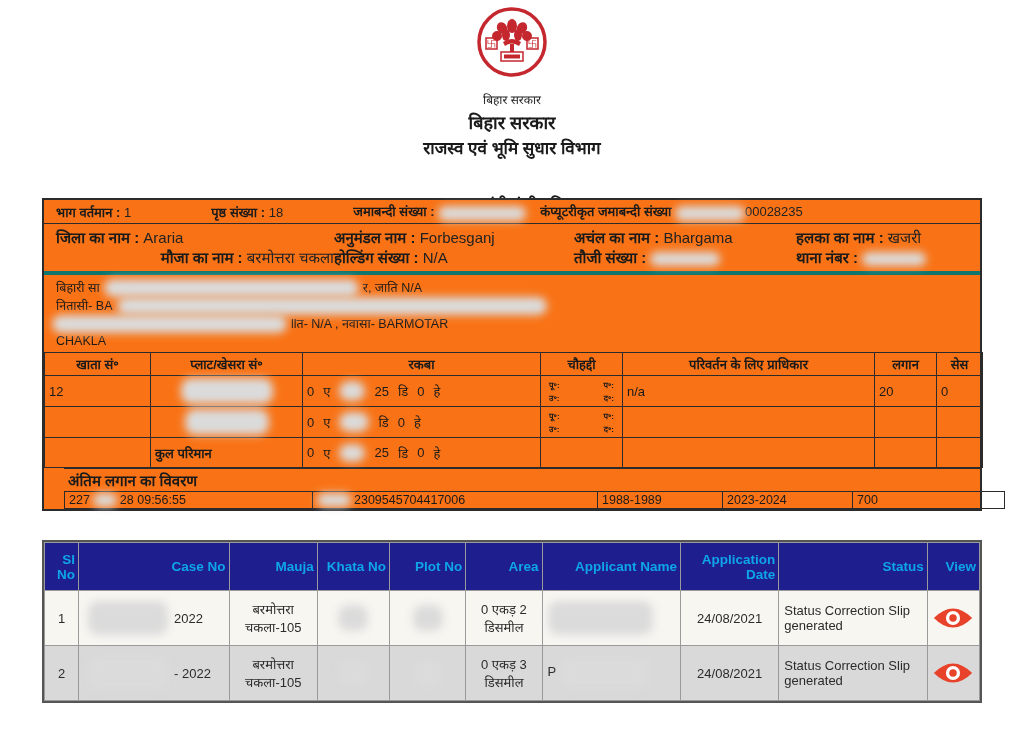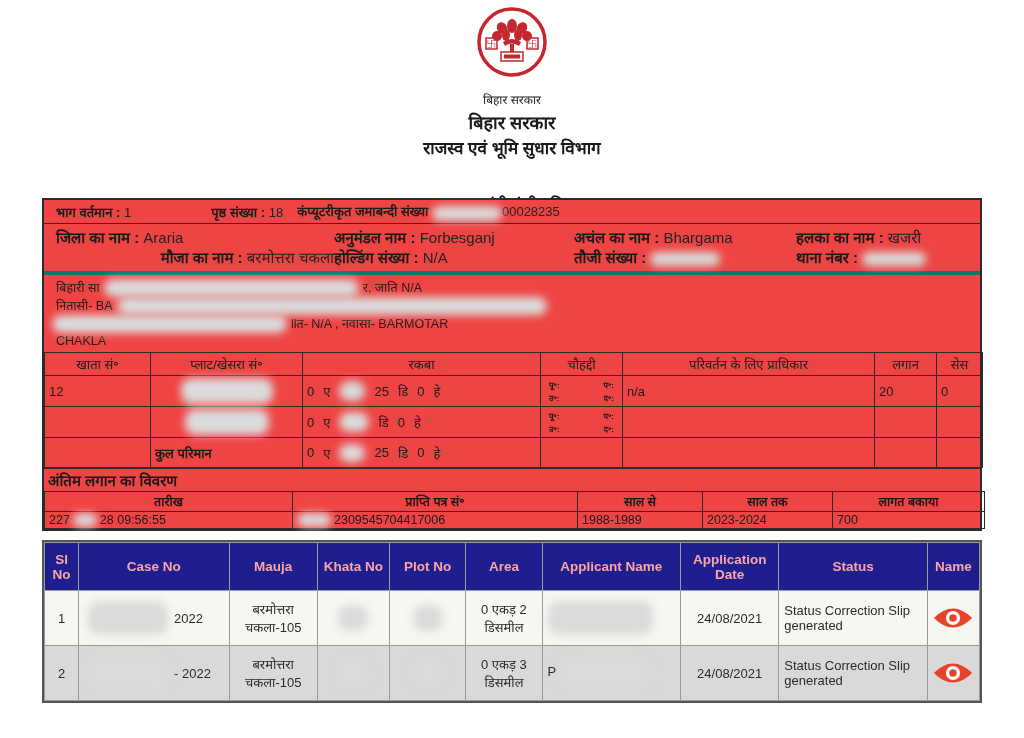--- a/index.html
+++ b/index.html
@@ -13,56 +13,56 @@
   .emblem-caption { font-size:12px; color:#222; margin-top:1px; }
   .gov-title { font-size:18px; font-weight:bold; margin-top:2px; }
   .dept-title { font-size:17px; font-weight:bold; margin-top:2px; }
   .doc-title { display:inline-block; font-size:16px; font-weight:bold; margin-top:16px;
                border-bottom:2px solid #000; padding-bottom:1px; }
 
   
   .redact { display:inline-block; background:#dbdbdb; border-radius:10px; filter:blur(4px); vertical-align:middle; }
 
   
-  .docbox { position:absolute; left:42px; top:198px; width:940px; border:2px solid #2b2b2b; background:#ef4444; }
+  .docbox { position:absolute; left:42px; top:198px; width:940px; border:2px solid #2b2b2b; background:#f97316; }
   .strip { display:flex; align-items:center; height:24px; border-bottom:1px solid #2b2b2b; font-size:13px; }
   .strip .seg { white-space:nowrap; }
   .lbl { font-weight:600; }
   .val { font-weight:400; color:#222; }
   .inforow { display:flex; font-size:15px; height:20px; align-items:center; }
   .inforow .cell { white-space:nowrap; }
   .info-block { padding:3px 0 4px 0; }
 
   .ownerbox { border-top:4px solid #0f766e; padding:4px 12px 2px 12px; font-size:12.5px; line-height:17px; min-height:74px; }
   .ownerline { display:flex; align-items:center; gap:4px; }
 
   table.main { border-collapse:collapse; width:100%; table-layout:fixed; font-size:13px; }
   table.main th, table.main td { border:1px solid #2b2b2b; padding:2px 4px; }
-  table.main th { font-weight:normal; text-align:center; height:20px; }
+  table.main th { font-weight:bold; text-align:center; height:20px; }
   table.main td { height:30px; }
   .khata-cell { }
   .rakba-flex { display:flex; align-items:center; gap:9px; }
   .chauhaddi-grid { display:flex; flex-direction:column; justify-content:space-between; height:100%; font-size:8px; font-weight:600; padding:1px 4px; }
   .chauhaddi-row { display:flex; justify-content:space-between; }
   .total-label { font-weight:bold; }
 
   
-  .lagan-wrap { border:1px solid #2b2b2b; border-top:none; }
+  .lagan-wrap { border:1px solid #2b2b2b; border-top:none;margin-left:20px; }
   .lagan-title { font-size:15px; font-weight:bold; padding:1px 4px; }
   table.lagan { border-collapse:collapse; width:100%; table-layout:fixed; font-size:12.5px; }
   table.lagan th, table.lagan td { border:1px solid #2b2b2b; padding:1px 4px; height:17px; }
   table.lagan th { font-weight:bold; text-align:center; }
   table.lagan td { text-align:left; }
   .dateflex { display:flex; align-items:center; gap:3px; }
 
   
   .mutbox { position:absolute; left:42px; top:540px; width:940px; border:2px solid #555; background:#fff; }
   .mut-title { font-size:15px; font-weight:bold; padding:2px 6px 3px 6px; }
   table.mut { border-collapse:collapse; width:100%; table-layout:fixed; font-size:13px; }
-  table.mut th { background:#1e1e8e; color:#fca5a5; font-weight:bold; text-align:center;
+  table.mut th { background:#1e1e8e; color:#0ea5e9; font-weight:bold; text-align:right;
                  border:1px solid #9a9a9a; padding:4px 3px; height:48px; font-size:13.5px; }
   table.mut td { border:1px solid #9a9a9a; padding:4px 5px; height:55px; color:#2b2b2b; }
   tr.mrow1 td { background:#f8f6f1; }
   tr.mrow2 td { background:#d9d9d9; }
   .c-center { text-align:center; }
   .caseflex { display:flex; align-items:center; justify-content:flex-start; gap:6px; padding-left:4px; }
   .eye-btn { display:flex; align-items:center; justify-content:center; cursor:pointer; }
 </style>
 </head>
 <body>
@@ -106,20 +106,24 @@
   <div class="docbox">
 
     <div class="strip">
       <span class="seg" style="padding-left:12px;">
         <span class="lbl">भाग वर्तमान :</span>
         <span class="val">1</span>
       </span>
       <span class="seg" style="padding-left:80px;">
         <span class="lbl">पृष्ठ संख्या :</span>
         <span class="val">18</span>
+      </span>
+      <span class="seg" style="padding-left:70px;">
+        <span class="lbl">जमाबन्दी संख्या :</span>
+        <span class="redact" style="width:88px;height:15px;"></span>
       </span>
       <span class="seg" style="padding-left:14px;">
         <span class="lbl">कंप्यूटरीकृत जमाबन्दी संख्या</span>
         <span class="redact" style="width:70px;height:15px;"></span><span class="val">00028235</span>
       </span>
     </div>
 
     <div class="info-block">
       <div class="inforow">
         <span class="cell" style="width:290px;padding-left:12px;">
@@ -283,27 +287,20 @@
       <div class="lagan-title">अंतिम लगान का विवरण</div>
       <table class="lagan">
         <colgroup>
           <col style="width:248px">
             <col style="width:285px">
             <col style="width:125px">
             <col style="width:130px">
             <col style="width:152px">
         </colgroup>
         <tbody>
-            <tr>
-          <th>तारीख</th>
-          <th>प्राप्ति पत्र सं॰</th>
-          <th>साल से</th>
-          <th>साल तक</th>
-          <th>लागत बकाया</th>
-        </tr>
         <tr>
           <td>
             <div class="dateflex">
               <span>227</span>
               <span class="redact" style="width:24px;height:14px;"></span>
               <span>28 09:56:55</span>
             </div>
           </td>
           <td>
             <div class="dateflex">
@@ -338,21 +335,21 @@
           <tr>
         <th>Sl No</th>
         <th>Case No</th>
         <th>Mauja</th>
         <th>Khata No</th>
         <th>Plot No</th>
         <th>Area</th>
         <th>Applicant Name</th>
         <th>Application Date</th>
         <th>Status</th>
-        <th>Name</th>
+        <th>View</th>
       </tr>
 
       <tr class="mrow1">
         <td class="c-center">1</td>
         <td>
           <div class="caseflex">
             <span class="redact" style="width:80px;height:34px;"></span>
             <span>2022</span>
           </div>
         </td>

